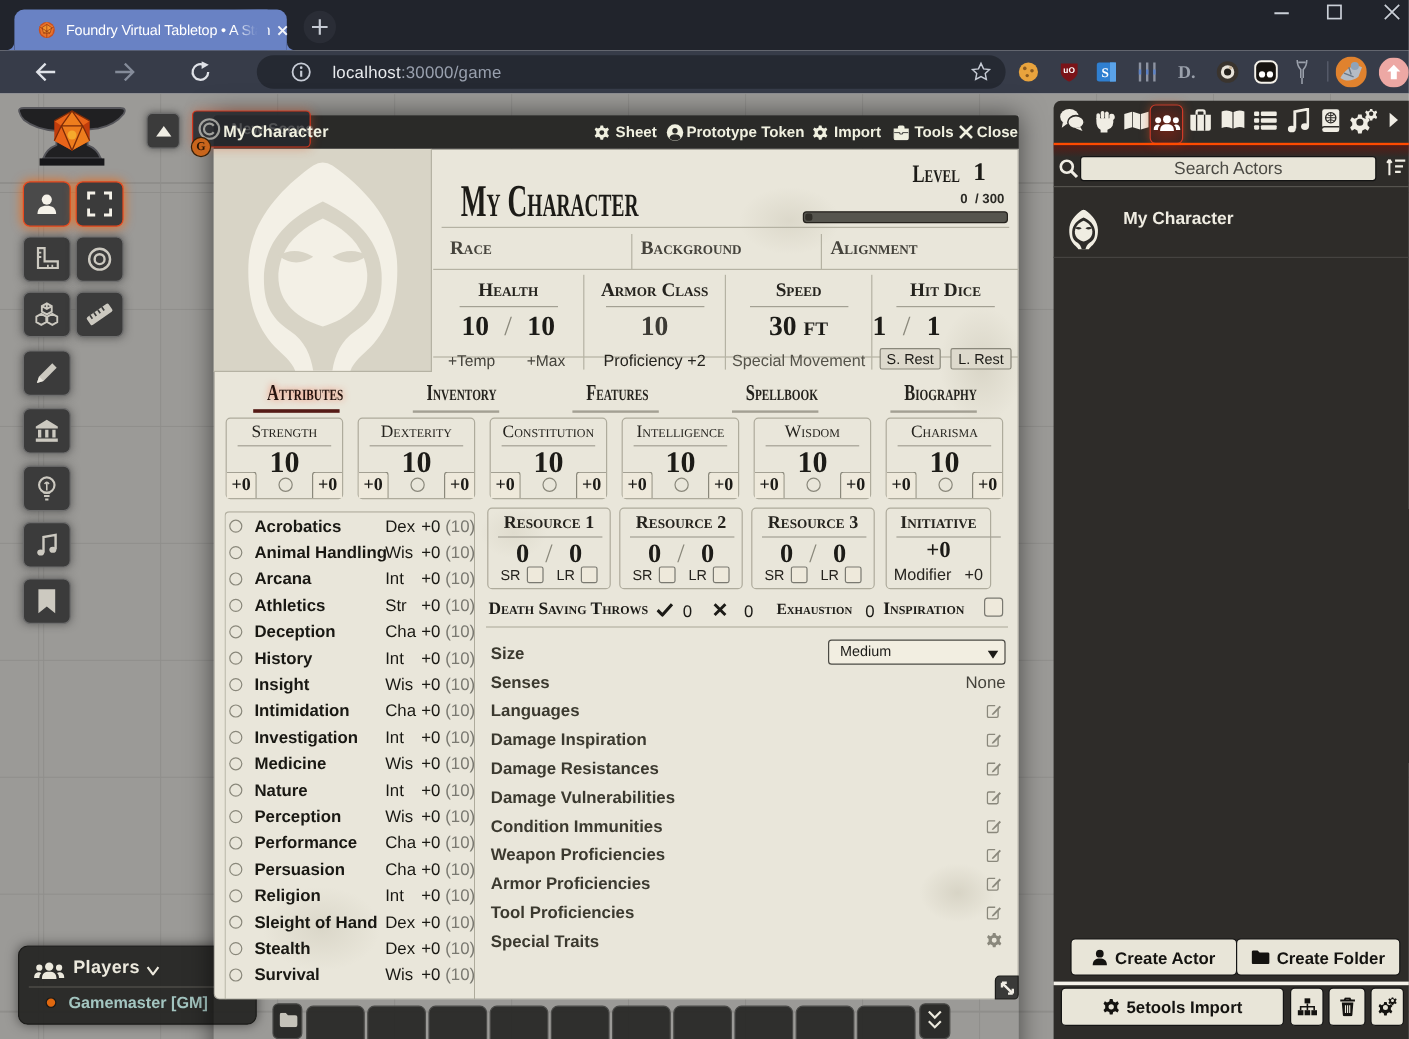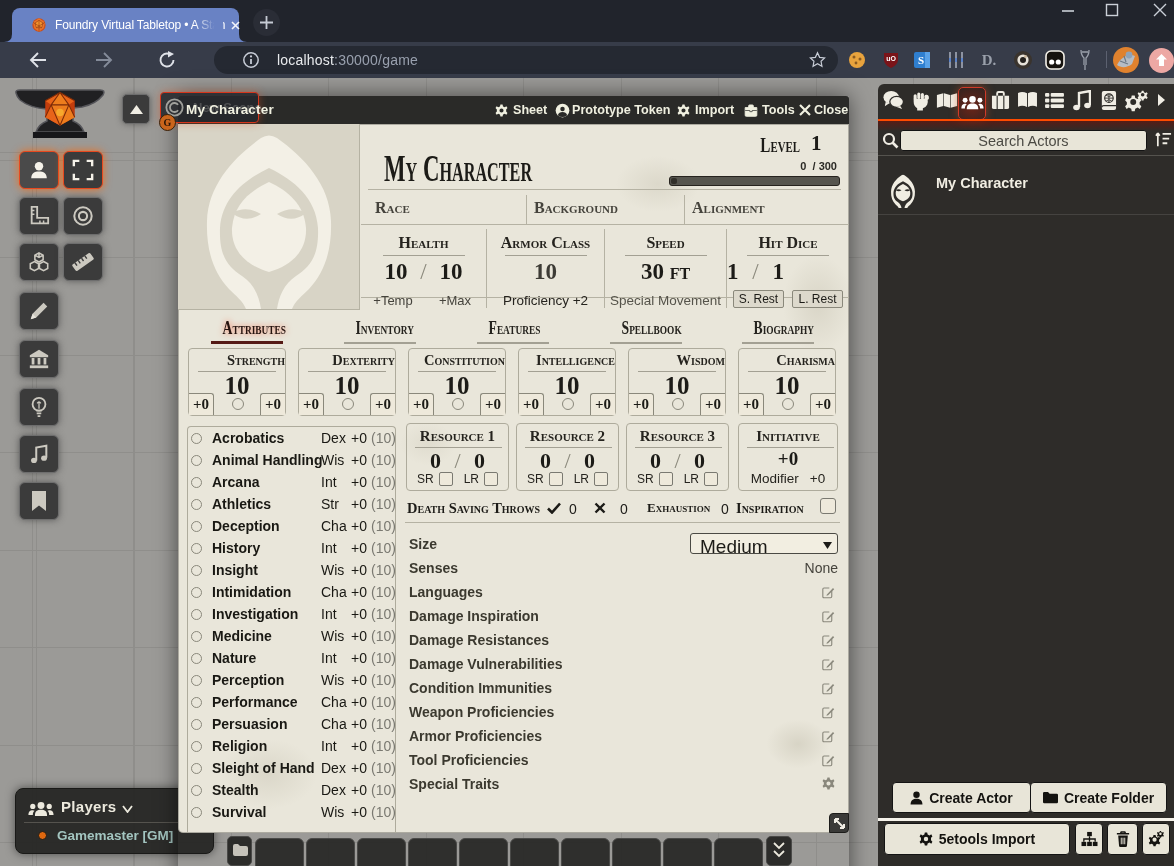--- a/index.html
+++ b/index.html
@@ -370,21 +370,21 @@
    <div class="abs mc" style="left:168px;top:195px;width:68px;text-align:center;font-size:19px;font-weight:600;color:#25231e;transform:scaleX(.72);transform-origin:center;top:193px">Inventory</div>
    <div class="abs" style="left:166px;top:218px;width:72px;height:2px;background:#a3a093"></div>
    <div class="abs mc" style="left:301px;top:195px;width:68px;text-align:center;font-size:19px;font-weight:600;color:#25231e;transform:scaleX(.72);transform-origin:center;top:193px">Features</div>
    <div class="abs" style="left:299px;top:218px;width:72px;height:2px;background:#a3a093"></div>
    <div class="abs mc" style="left:434px;top:195px;width:68px;text-align:center;font-size:19px;font-weight:600;color:#25231e;transform:scaleX(.72);transform-origin:center;top:193px">Spellbook</div>
    <div class="abs" style="left:432px;top:218px;width:72px;height:2px;background:#a3a093"></div>
    <div class="abs mc" style="left:566px;top:195px;width:68px;text-align:center;font-size:19px;font-weight:600;color:#25231e;transform:scaleX(.72);transform-origin:center;top:193px">Biography</div>
    <div class="abs" style="left:564px;top:218px;width:72px;height:2px;background:#a3a093"></div>
    <style>
    .abox{position:absolute;top:224px;width:98px;height:68px;border:1px solid #aeab9c;border-radius:4px}
-   .at{position:absolute;top:3px;left:0;width:100%;text-align:right;font-size:14.5px;font-weight:700;color:#25231e}
+   .at{position:absolute;top:3px;left:0;width:100%;text-align:center;font-size:14.5px;font-weight:400;color:#25231e}
    .ahr{position:absolute;top:22px;left:9px;width:78px;height:1px;background:#a3a093}
    .av{position:absolute;top:23px;left:0;width:100%;text-align:center;font-size:25px;font-weight:bold;color:#1c1b17}
    .am{position:absolute;bottom:0;width:25px;height:22px;background:#eee9db;border:1px solid #8a887b;font-size:15px;font-weight:bold;text-align:center;line-height:20px;color:#1c1b17;font-family:"Liberation Serif",serif}
    .am.l{left:0;border-left:none;border-bottom:none;border-radius:0 3px 0 0}
    .am.r{right:0;border-right:none;border-bottom:none;border-radius:3px 0 0 0}
    .arad{position:absolute;bottom:5px;left:43px;width:12px;height:12px;border:1px solid #8a887b;border-radius:50%}
    .srow{position:absolute;left:10px;width:196px;height:22px}
    .srow i{position:absolute;left:3px;top:5px;width:11px;height:11px;border:1px solid #8a887b;border-radius:50%}
    .srow b{position:absolute;left:24px;top:2px;font-size:14px;font-weight:700;color:#191813;white-space:nowrap}
    .srow .ab{position:absolute;left:133px;top:2px;font-size:14px;color:#191813}
@@ -603,21 +603,21 @@
           <div class="rt mc">Resource 3</div>
           <div class="rhr"></div>
           <div class="rv mc">0 <span>/</span> 0</div>
           <div class="rsl">
             <span>SR</span>
             <i class="cbx"></i>
             <span style="margin-left:6px">LR</span>
             <i class="cbx"></i>
           </div>
         </div>
-   <div class="rbox" style="left:560px;width:100px">
+   <div class="rbox" style="left:560px;width:88px">
           <div class="rt mc">Initiative</div>
           <div class="rhr"></div>
           <div class="rv" style="font-size:19px;font-family:'Liberation Serif',serif">+0</div>
           <div class="rsl" style="font-size:13.5px;color:#25231e">
             <span>Modifier</span>
             <span style="margin-left:6px">+0</span>
           </div>
         </div>
 
    <div class="abs mc" style="left:229px;top:376px;font-size:14.5px;font-weight:600;color:#1c1b17">Death Saving Throws</div>
@@ -630,21 +630,21 @@
         </svg>
    <div class="abs" style="left:442px;top:377px;font-size:14px;color:#1c1b17">0</div>
    <div class="abs mc" style="left:469px;top:376px;font-size:13px;font-weight:600;color:#1c1b17">Exhaustion</div>
    <div class="abs" style="left:543px;top:377px;font-size:14px;color:#1c1b17">0</div>
    <div class="abs mc" style="left:558px;top:376px;font-size:14.5px;font-weight:600;color:#1c1b17">Inspiration</div>
    <div class="abs" style="left:642px;top:374px;width:16px;height:16px;background:#eee9db;border:1px solid #7a7971;border-radius:3px"></div>
    <div class="abs" style="left:227px;top:398px;width:435px;height:1px;background:#b5b2a3"></div>
 
    <div class="trow" style="top:412px">Size</div>
    <div class="abs" style="left:512px;top:409px;width:148px;height:21px;background:#f2eee1;border:1px solid #4b4a44;border-radius:3px">
-     <div class="abs" style="left:9px;top:2px;font-size:19px;color:#1c1b17">Medium</div>
+     <div class="abs" style="left:9px;top:2px;font-size:12px;color:#1c1b17">Medium</div>
      <svg class="abs" style="left:132px;top:8px" width="9" height="7">
             <path d="M0,0 H9 L4.5,7 Z" fill="#1c1b17"></path>
           </svg>
    </div>
    <div class="trow" style="top:436px">Senses</div>
    <div class="abs" style="left:560px;top:436px;width:100px;text-align:right;font-size:14px;color:#45433c">None</div>
    <div class="trow" style="top:460px">Languages</div>
    <div class="trow" style="top:484px">Damage Inspiration</div>
    <div class="trow" style="top:508px">Damage Resistances</div>
    <div class="trow" style="top:532px">Damage Vulnerabilities</div>

